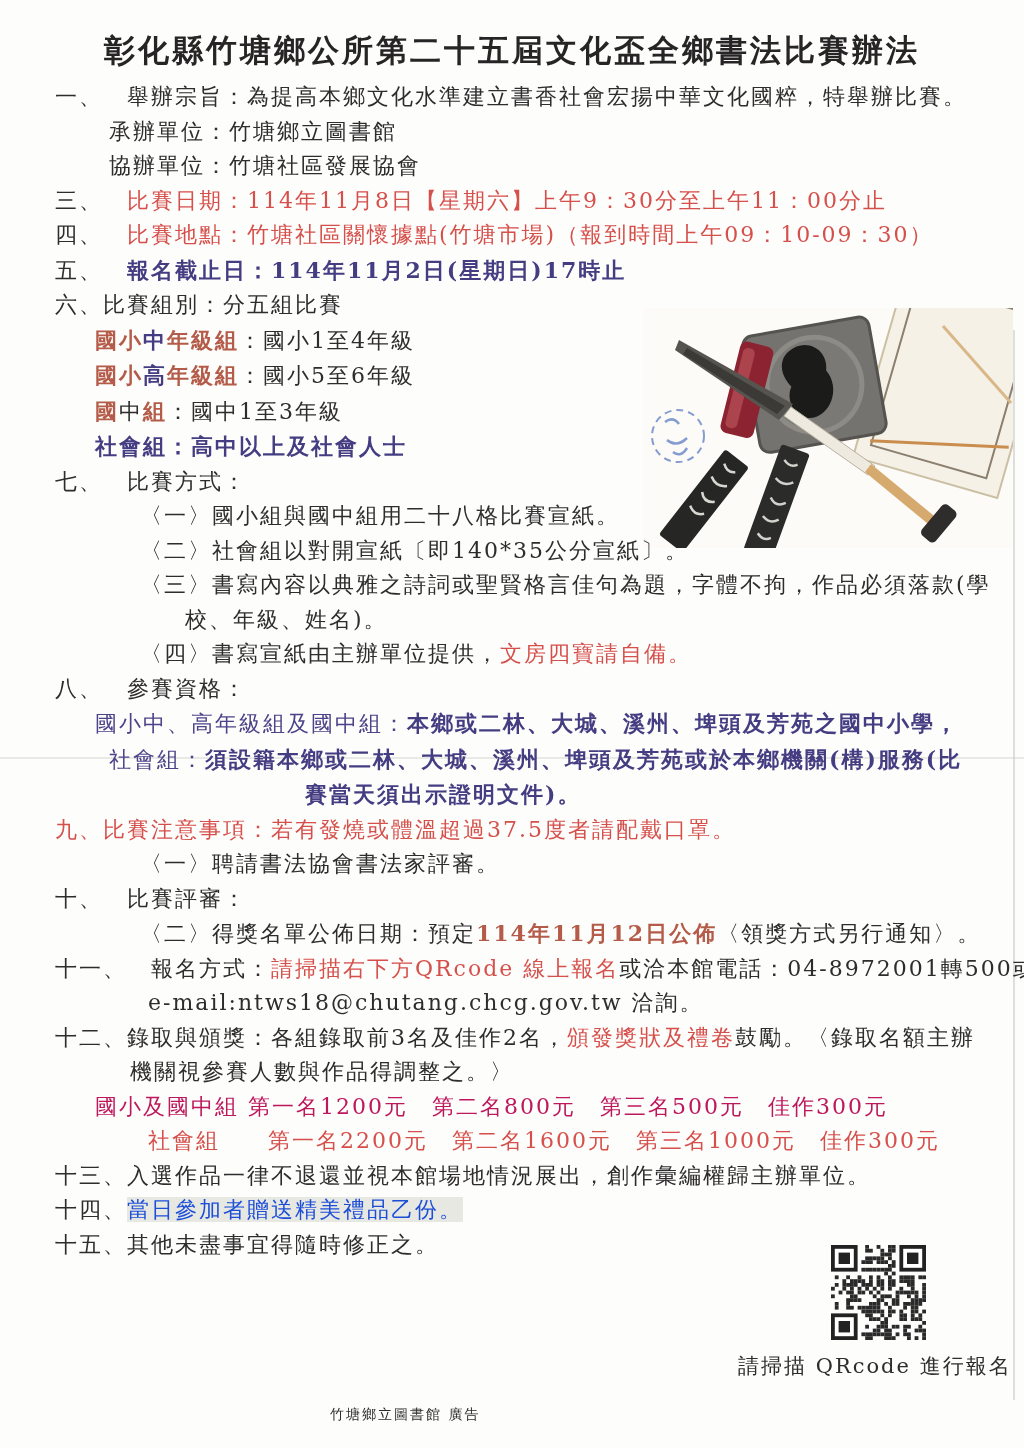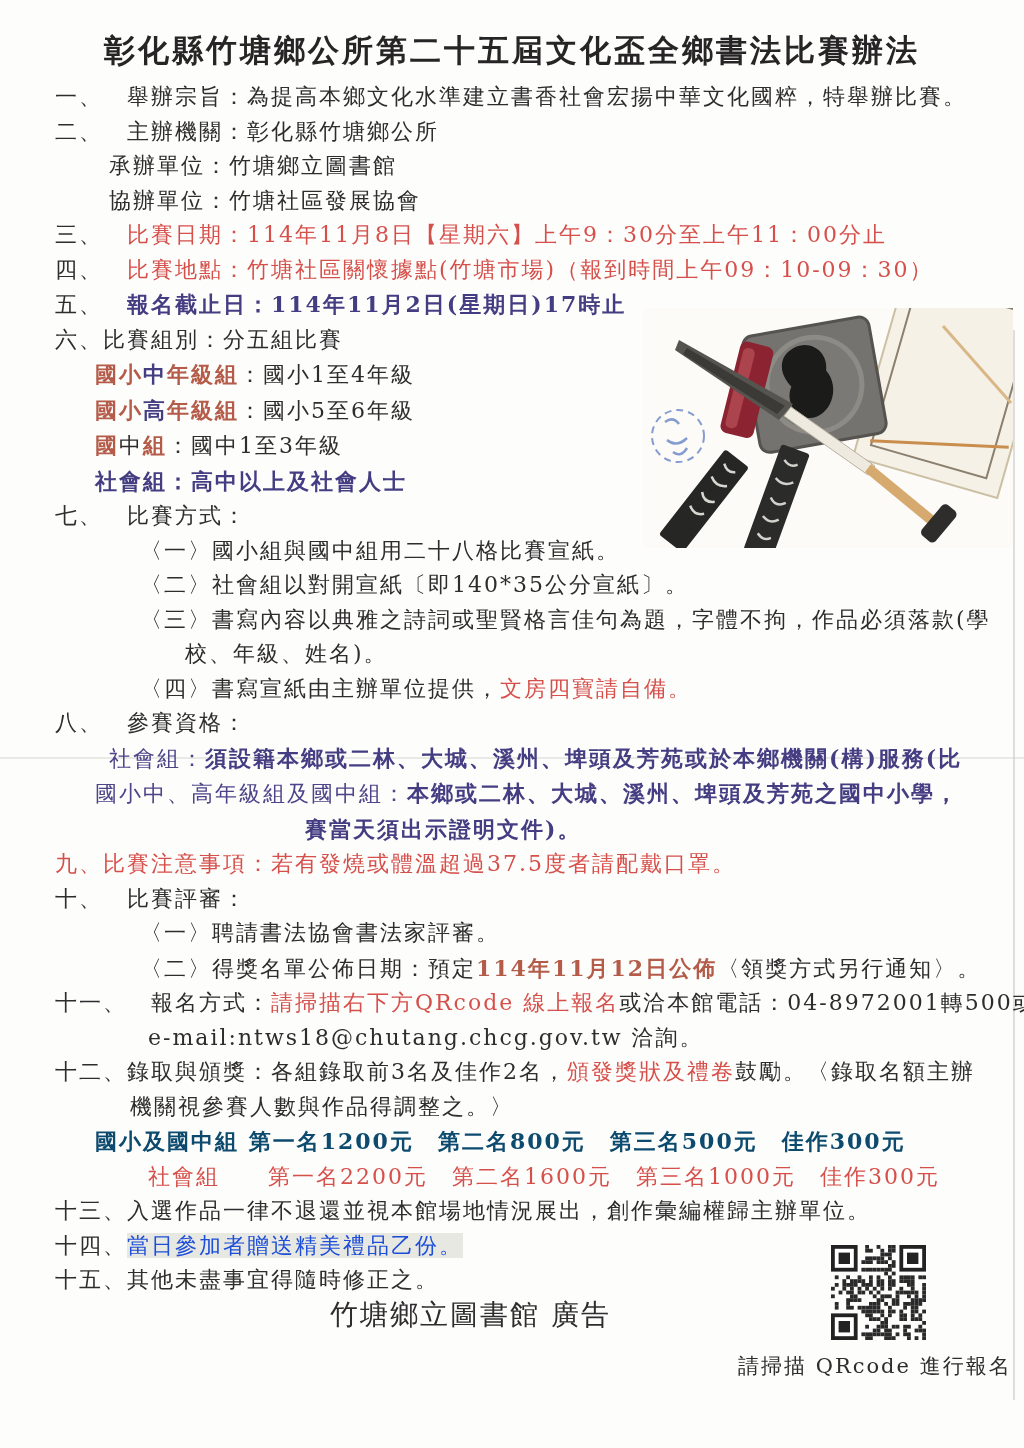--- a/index.html
+++ b/index.html
@@ -34,41 +34,41 @@
   }
   .i0{margin-left:55px}
   .i1{margin-left:95px}
   .i2{margin-left:109px}
   .i3{margin-left:140px}
   .i4{margin-left:148px}
   .i5{margin-left:185px}
   .i6{margin-left:305px}
   .i7{margin-left:130px}
   .k{color:#2e2c2c}
-  .kb{color:#0c4a6e;font-weight:700}
+  .kb{color:#be185d;font-weight:400}
   .rb{color:#d6504b;font-weight:400}
   .n{color:#4c4389}
   .nb{color:#443d82;font-weight:700}
   .brb{color:#b45c49;font-weight:700}
   .khl{color:#1d4ed8;background:#e8e8e3}
   .photo{
     position:absolute;
     left:643px;top:308px;
     width:370px;height:240px;
     z-index:1;
   }
   .qr{
     position:absolute;
     left:831px;top:1245px;
     width:95px;height:95px;
   }
   .footer-left{
     position:absolute;
-    left:330px;top:1296px;
-    font-size:28px;letter-spacing:2px;
+    left:330px;top:1406px;
+    font-size:14px;letter-spacing:2px;
     color:#2e2c2c;
   }
   .footer-right{
     position:absolute;
     left:738px;top:1352px;
     font-size:21px;letter-spacing:2px;
     color:#2e2c2c;
   }
   .scan-hline{
     position:absolute;
@@ -86,44 +86,43 @@
 
 <div class="page">
 
   <div class="scan-hline"></div>
   <div class="scan-vline"></div>
 
   <h1 class="title">彰化縣竹塘鄉公所第二十五屆文化盃全鄉書法比賽辦法</h1>
 
   <div class="doc-lines">
       <div class="line i0"><span class="k">一、　舉辦宗旨：為提高本鄉文化水準建立書香社會宏揚中華文化國粹，特舉辦比賽。</span></div>
-      <div class="line i0"><span class="k">二、　主辦機關：彰化縣竹塘鄉公所</span></div>
       <div class="line i2"><span class="k">承辦單位：竹塘鄉立圖書館</span></div>
       <div class="line i2"><span class="k">協辦單位：竹塘社區發展協會</span></div>
       <div class="line i0"><span class="k">三、　</span><span class="rb">比賽日期：114年11月8日【星期六】上午9：30分至上午11：00分止</span></div>
       <div class="line i0"><span class="k">四、　</span><span class="rb">比賽地點：竹塘社區關懷據點(竹塘市場)（報到時間上午09：10-09：30）</span></div>
       <div class="line i0"><span class="k">五、　</span><span class="nb">報名截止日：114年11月2日(星期日)17時止</span></div>
       <div class="line i0"><span class="k">六、比賽組別：分五組比賽</span></div>
       <div class="line i1"><span class="brb">國小</span><span class="nb">中</span><span class="brb">年級組</span><span class="k">：國小1至4年級</span></div>
       <div class="line i1"><span class="brb">國小</span><span class="nb">高</span><span class="brb">年級組</span><span class="k">：國小5至6年級</span></div>
       <div class="line i1"><span class="brb">國</span><span class="k">中</span><span class="brb">組</span><span class="k">：國中1至3年級</span></div>
       <div class="line i1"><span class="nb">社會組：高中以上及社會人士</span></div>
       <div class="line i0"><span class="k">七、　比賽方式：</span></div>
       <div class="line i3"><span class="k">〈一〉國小組與國中組用二十八格比賽宣紙。</span></div>
       <div class="line i3"><span class="k">〈二〉社會組以對開宣紙〔即140*35公分宣紙〕。</span></div>
       <div class="line i3"><span class="k">〈三〉書寫內容以典雅之詩詞或聖賢格言佳句為題，字體不拘，作品必須落款(學</span></div>
       <div class="line i5"><span class="k">校、年級、姓名)。</span></div>
       <div class="line i3"><span class="k">〈四〉書寫宣紙由主辦單位提供，</span><span class="rb">文房四寶請自備。</span></div>
       <div class="line i0"><span class="k">八、　參賽資格：</span></div>
+      <div class="line i1"><span class="n">國小中、高年級組及國中組：</span><span class="nb">本鄉或二林、大城、溪州、埤頭及芳苑之國中小學，</span></div>
       <div class="line i2"><span class="n">社會組：</span><span class="nb">須設籍本鄉或二林、大城、溪州、埤頭及芳苑或於本鄉機關(構)服務(比</span></div>
-      <div class="line i1"><span class="n">國小中、高年級組及國中組：</span><span class="nb">本鄉或二林、大城、溪州、埤頭及芳苑之國中小學，</span></div>
       <div class="line i6"><span class="nb">賽當天須出示證明文件)。</span></div>
       <div class="line i0"><span class="rb">九、比賽注意事項：若有發燒或體溫超過37.5度者請配戴口罩。</span></div>
+      <div class="line i3"><span class="k">〈一〉聘請書法協會書法家評審。</span></div>
       <div class="line i0"><span class="k">十、　比賽評審：</span></div>
-      <div class="line i3"><span class="k">〈一〉聘請書法協會書法家評審。</span></div>
       <div class="line i3"><span class="k">〈二〉得獎名單公佈日期：預定</span><span class="brb">114年11月12日公佈</span><span class="k">〈領獎方式另行通知〉。</span></div>
       <div class="line i0"><span class="k">十一、　報名方式：</span><span class="rb">請掃描右下方QRcode 線上報名</span><span class="k">或洽本館電話：04-8972001轉500或</span></div>
       <div class="line i4"><span class="k">e-mail:ntws18@chutang.chcg.gov.tw 洽詢。</span></div>
       <div class="line i0"><span class="k">十二、錄取與頒獎：各組錄取前3名及佳作2名，</span><span class="rb">頒發獎狀及禮卷</span><span class="k">鼓勵。〈錄取名額主辦</span></div>
       <div class="line i7"><span class="k">機關視參賽人數與作品得調整之。〉</span></div>
       <div class="line i1"><span class="kb">國小及國中組 第一名1200元　第二名800元　第三名500元　佳作300元</span></div>
       <div class="line i4"><span class="rb">社會組　　第一名2200元　第二名1600元　第三名1000元　佳作300元</span></div>
       <div class="line i0"><span class="k">十三、入選作品一律不退還並視本館場地情況展出，創作彙編權歸主辦單位。</span></div>
       <div class="line i0"><span class="k">十四、</span><span class="khl">當日參加者贈送精美禮品乙份。</span></div>
       <div class="line i0"><span class="k">十五、其他未盡事宜得隨時修正之。</span></div>

